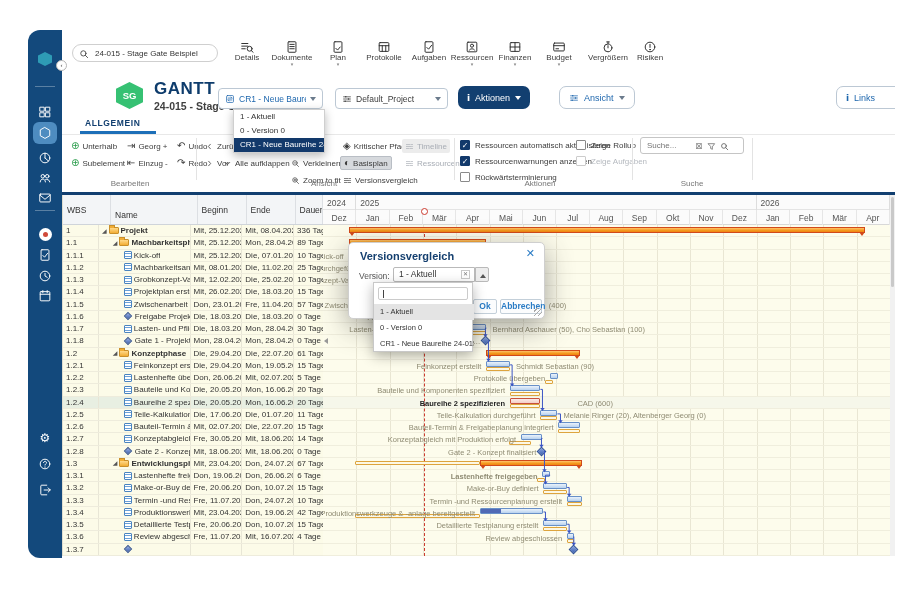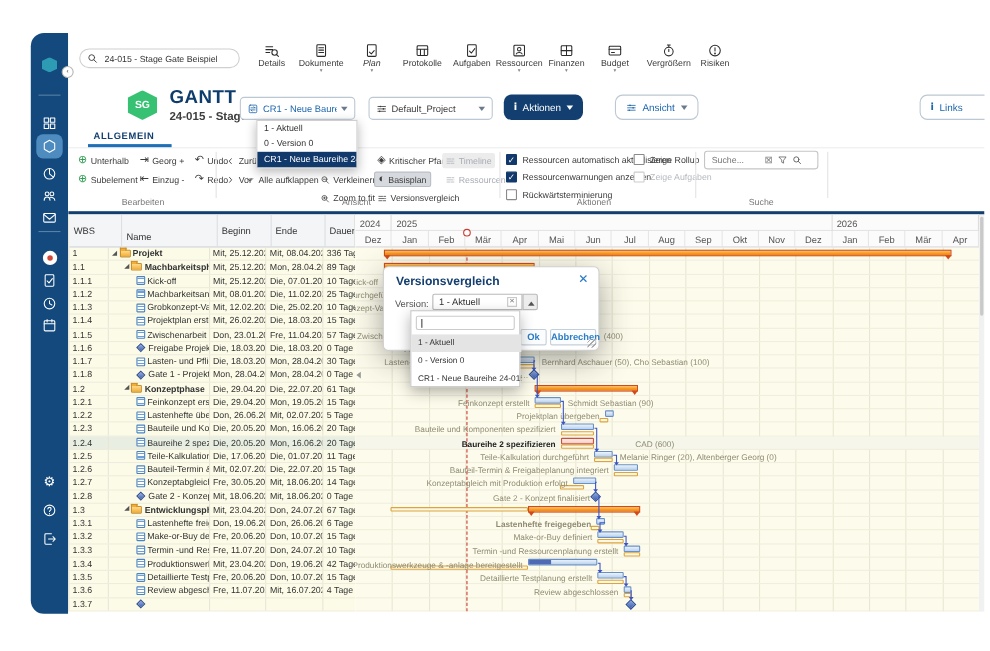--- a/index.html
+++ b/index.html
@@ -221,21 +221,21 @@
           <span class="nv-lb">Details</span>
         </div>
         <div class="nav-item" style="left: 206px;">
           <span class="nv-ic"><svg class="ic" width="14" height="14" viewBox="0 0 16 16" fill="none" stroke="#2b2b2b" stroke-width="1.1" stroke-linecap="round" stroke-linejoin="round">
               <rect x="3.5" y="2" width="9" height="12" rx="1"></rect>
               <path d="M5.5 5h5M5.5 7.5h5M5.5 10h5"></path>
             </svg></span>
           <span class="nv-lb">Dokumente</span>
           <span class="nv-cr">▾</span>
         </div>
-        <div class="nav-item" style="left: 252px; font-style: italic;">
+        <div class="nav-item" style="left: 252px;">
           <span class="nv-ic"><svg class="ic" width="14" height="14" viewBox="0 0 16 16" fill="none" stroke="#2b2b2b" stroke-width="1.1" stroke-linecap="round" stroke-linejoin="round">
               <rect x="3.5" y="2" width="9" height="12" rx="1"></rect>
               <path d="M5.5 9.5l2 2 3-3.5"></path>
             </svg></span>
           <span class="nv-lb">Plan</span>
           <span class="nv-cr">▾</span>
         </div>
         <div class="nav-item" style="left: 298px;">
           <span class="nv-ic"><svg class="ic" width="14" height="14" viewBox="0 0 16 16" fill="none" stroke="#2b2b2b" stroke-width="1.1" stroke-linecap="round" stroke-linejoin="round">
               <rect x="2.5" y="3" width="11" height="10" rx="1"></rect>
@@ -864,21 +864,21 @@
         <div class="bar-sum" style="left: 163.429px; width: 93.7218px; top: 154.6px;">
           <div class="cap" style="left: -1px;"></div>
           <div class="cap" style="right: -1px;"></div>
         </div>
         <div class="bar-task" style="left: 163.429px; width: 23.6806px; top: 165.86px;"></div>
         <div class="bar-base" style="left: 163.429px; width: 23.6806px; top: 172.36px;"></div>
         <div class="gl" style="right: 408.571px; top: 166.86px;">Feinkonzept erstellt</div>
         <div class="gl" style="left: 193.11px; top: 166.86px;">Schmidt Sebastian (90)</div>
         <div class="bar-task" style="left: 227.134px; width: 8.33824px; top: 178.12px;"></div>
         <div class="bar-base" style="left: 221.797px; width: 8.33824px; top: 184.62px;"></div>
-        <div class="gl" style="right: 344.866px; top: 179.12px;">Projektplan übergeben</div>
+        <div class="gl" style="right: 344.866px; top: 179.12px;">Protokolle übergeben</div>
         <div class="bar-task" style="left: 187.11px; width: 30.3512px; top: 190.38px;"></div>
         <div class="bar-base" style="left: 187.11px; width: 30.3512px; top: 196.88px;"></div>
         <div class="gl" style="right: 384.89px; top: 191.38px;">Bauteile und Komponenten spezifiziert</div>
         <div class="bar-sel" style="left: 187.11px; width: 30.3512px; top: 202.64px;"></div>
         <div class="bar-base" style="left: 187.11px; width: 30.3512px; top: 209.14px;"></div>
         <div class="gl selb" style="right: 384.89px; top: 203.64px;">Baureihe 2 spezifizieren</div>
         <div class="gl" style="left: 223.461px; top: 203.64px; margin-left: 31px;">CAD (600)</div>
         <div class="bar-task" style="left: 217.461px; width: 17.01px; top: 214.9px;"></div>
         <div class="bar-base" style="left: 217.461px; width: 17.01px; top: 221.4px;"></div>
         <div class="gl" style="right: 354.539px; top: 215.9px;">Teile-Kalkulation durchgeführt</div>

